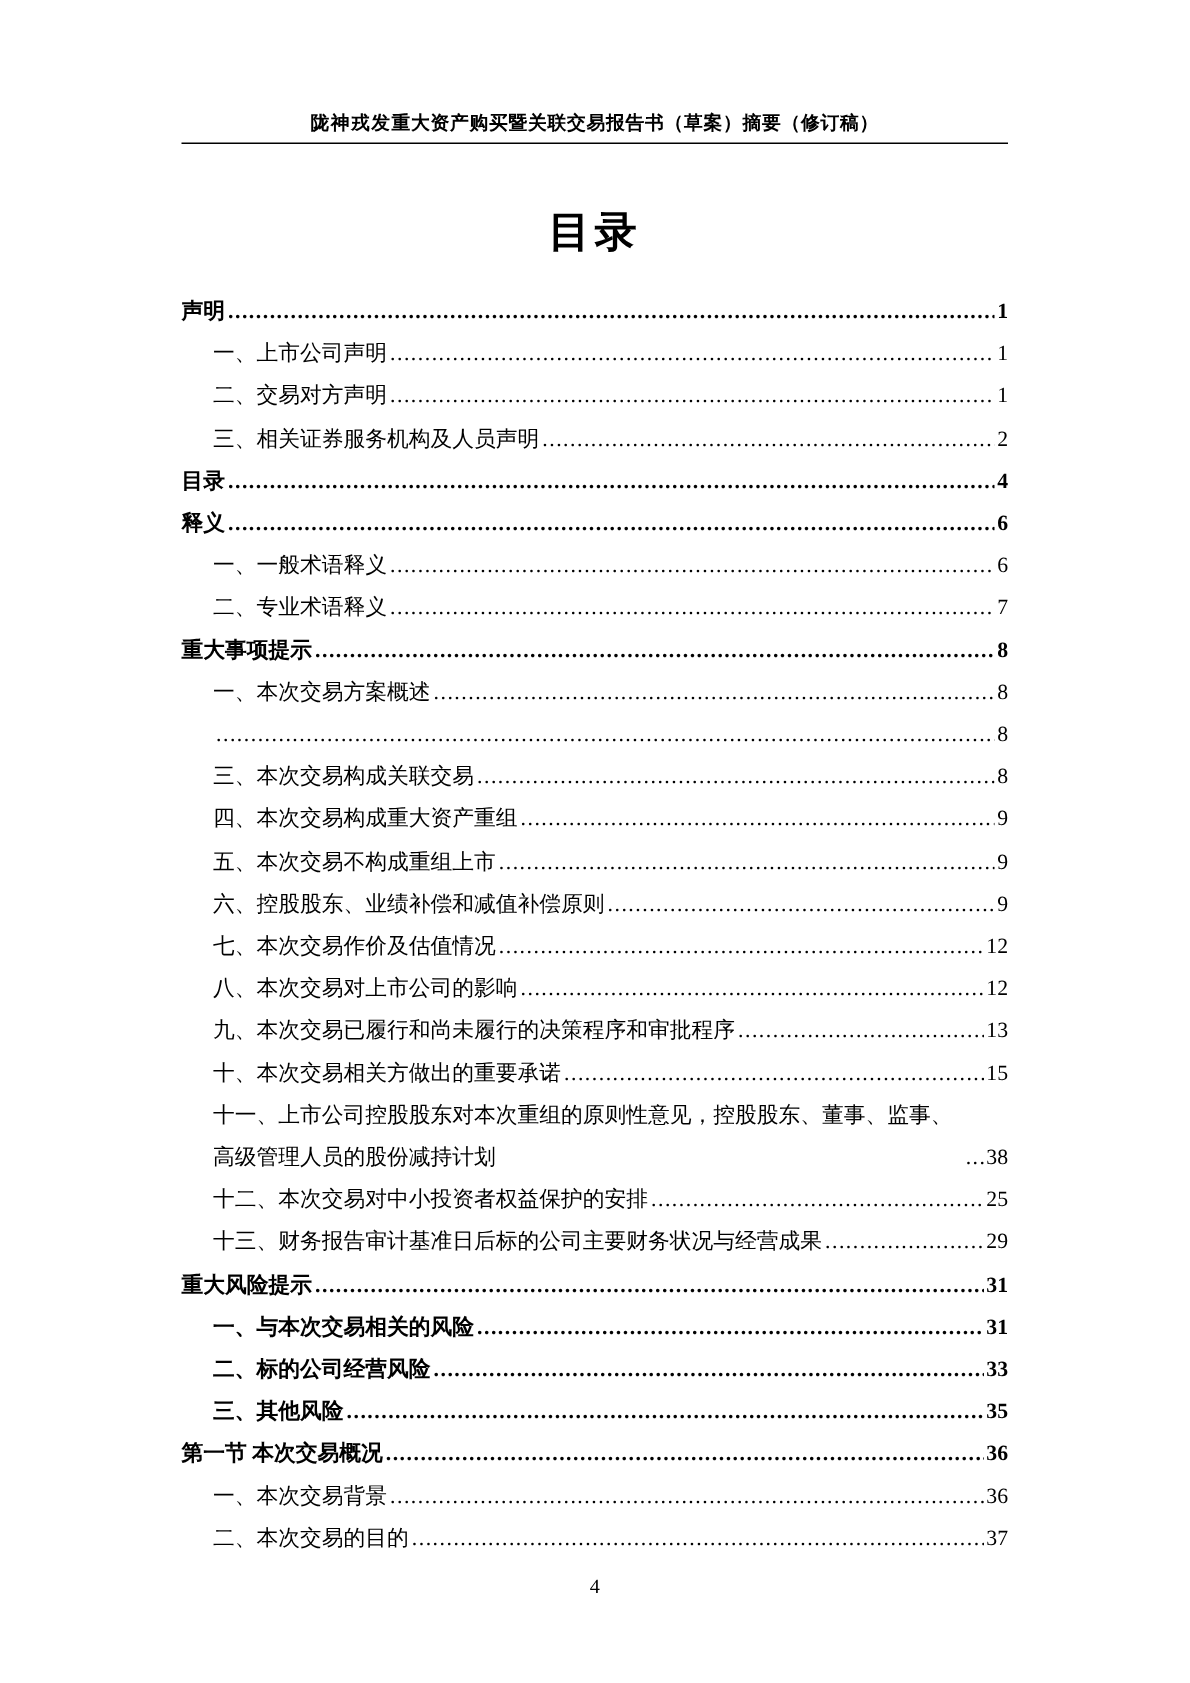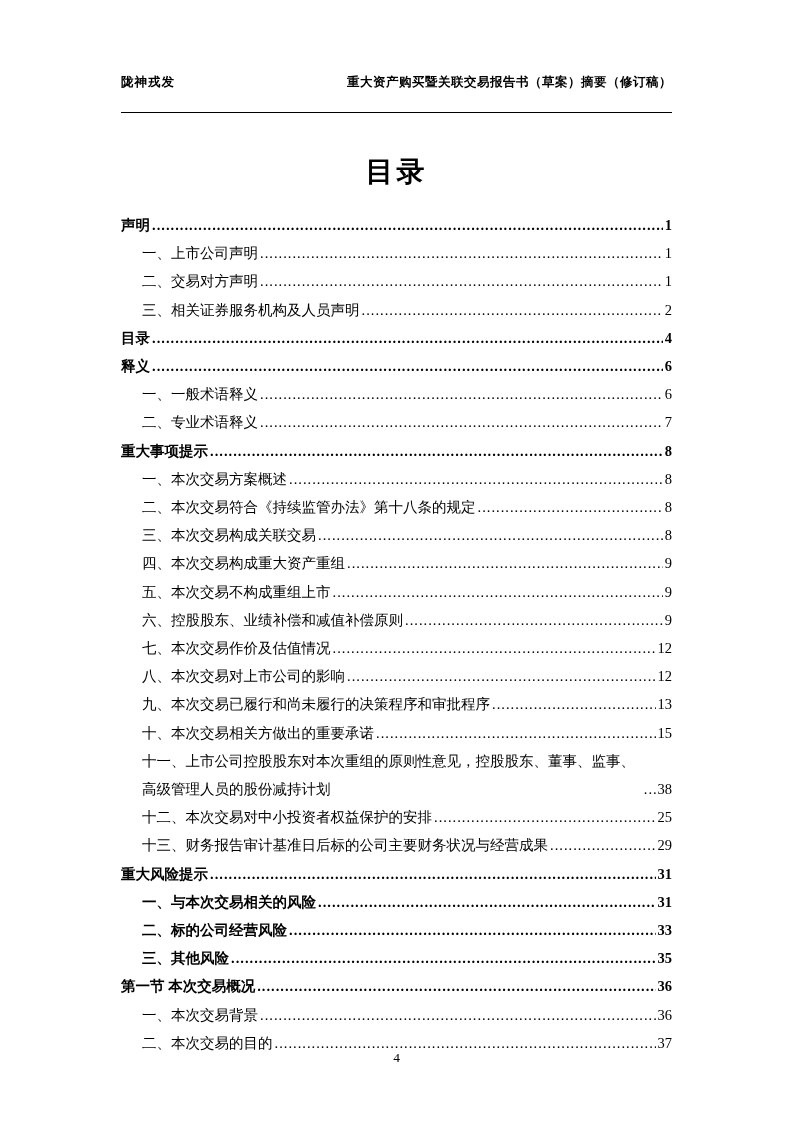--- a/index.html
+++ b/index.html
@@ -12,25 +12,25 @@
     position: relative;
     overflow: hidden;
   }
   .page {
     position: absolute;
     inset: 0;
     padding: 50px 121px 0 121px;
   }
   .header {
     display: flex;
-    justify-content: space-between;
+    justify-content: center;
     align-items: flex-end;
     font-size: 12.5px;
     font-weight: bold;
-    padding-bottom: 21px;
+    padding-bottom: 4px;
     border-bottom: 1px solid #000000;
   }
   .header .hleft { letter-spacing: 1px; }
   .header .hright { letter-spacing: 0.5px; margin-top: 24px; }
   .doc-title {
     text-align: center;
     font-size: 28px;
     font-weight: bold;
     letter-spacing: 3px;
     margin: 40px 0 20px 0;
@@ -124,21 +124,20 @@
     <span class="toc-label">重大事项提示</span>
     <span class="toc-dots"></span>
     <span class="toc-page">8</span>
   </div>
       <div class="toc-row indent">
     <span class="toc-label">一、本次交易方案概述</span>
     <span class="toc-dots"></span>
     <span class="toc-page">8</span>
   </div>
       <div class="toc-row indent">
-    <span class="toc-label">二、本次交易符合《持续监管办法》第十八条的规定</span>
     <span class="toc-dots"></span>
     <span class="toc-page">8</span>
   </div>
       <div class="toc-row indent">
     <span class="toc-label">三、本次交易构成关联交易</span>
     <span class="toc-dots"></span>
     <span class="toc-page">8</span>
   </div>
       <div class="toc-row indent">
     <span class="toc-label">四、本次交易构成重大资产重组</span>

